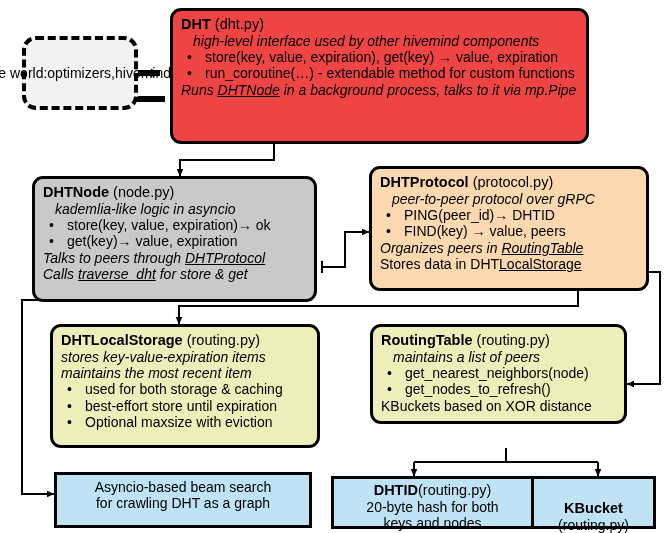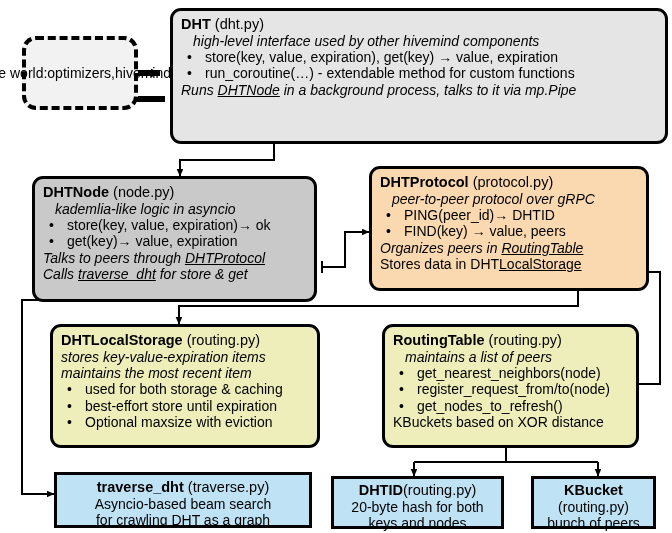--- a/index.html
+++ b/index.html
@@ -138,21 +138,21 @@
       <path d="M598,462 L598,476" stroke="#000" stroke-width="2" fill="none" marker-end="url(#ah)"></path>
     </g>
   </svg>
 
   <div class="box dashed" style="left:22px; top:36px; width:116px; height:74px; display:flex; flex-direction:row; align-items:center; justify-content:center;">
     <div class="plain ctr">Outside world:</div>
     <div class="plain ctr">optimizers,</div>
     <div class="plain ctr">hivemind.moe</div>
   </div>
 
-  <div class="box round pad" style="left:170px; top:8px; width:498px; height:136px; background:#e5e5e5;">
+  <div class="box round pad" style="left:170px; top:8px; width:419px; height:136px; background:#ef4444;">
     <div class="ttl">
       <span>DHT</span>
       <span class="mod">(dht.py)</span>
     </div>
     <div class="sub ind">high-level interface used by other hivemind components</div>
     <ul class="bul">
       <li>store(key, value, expiration), get(key) → value, expiration</li>
       <li>run_coroutine(…) - extendable method for custom functions</li>
     </ul>
     <div class="sub"><span>Runs </span><span class="u">DHTNode</span><span> in a background process, talks to it via mp.Pipe</span></div>
@@ -193,50 +193,45 @@
     </div>
     <div class="sub">stores key-value-expiration items</div>
     <div class="sub">maintains the most recent item</div>
     <ul class="bul">
       <li>used for both storage &amp; caching</li>
       <li>best-effort store until expiration</li>
       <li>Optional maxsize with eviction</li>
     </ul>
   </div>
 
-  <div class="box round pad" style="left:382px; top:324px; width:257px; height:124px; background:#eeeebb;">
+  <div class="box round pad" style="left:370px; top:324px; width:257px; height:100px; background:#eeeebb;">
     <div class="ttl">
       <span>RoutingTable</span>
       <span class="mod">(routing.py)</span>
     </div>
     <div class="sub ind">maintains a list of peers</div>
     <ul class="bul">
       <li>get_nearest_neighbors(node)</li>
-      <li>register_request_from/to(node)</li>
       <li>get_nodes_to_refresh()</li>
     </ul>
     <div class="plain">KBuckets based on XOR distance</div>
   </div>
 
   <div class="box sq" style="left:54px; top:472px; width:258px; height:56px; background:#bfe3f5; padding:4px 6px;">
-    <div class="ttl ctr">
-      <span>traverse_dht</span>
-      <span class="mod">(traverse.py)</span>
-    </div>
     <div class="plain ctr">Asyncio-based beam search</div>
     <div class="plain ctr">for crawling DHT as a graph</div>
   </div>
 
-  <div class="box sq" style="left:331px; top:476px; width:173px; height:53px; background:#bfe3f5; padding:3px 4px;">
+  <div class="box sq" style="left:331px; top:476px; width:203px; height:53px; background:#bfe3f5; padding:3px 4px;">
     <div class="ttl ctr">
       <span>DHTID</span><span class="mod">(routing.py)</span>
     </div>
     <div class="plain ctr">20-byte hash for both</div>
     <div class="plain ctr">keys and nodes</div>
   </div>
 
-  <div class="box sq" style="left:531px; top:476px; width:125px; height:53px; background:#bfe3f5; padding:3px 4px;">
+  <div class="box sq" style="left:531px; top:476px; width:125px; height:53px; background:#bfe3f5; padding:21px 4px;">
     <div class="ttl ctr">KBucket</div>
     <div class="plain ctr">(routing.py)</div>
     <div class="plain ctr">bunch of peers</div>
   </div>
 
 </div>
 
 </body></html>

